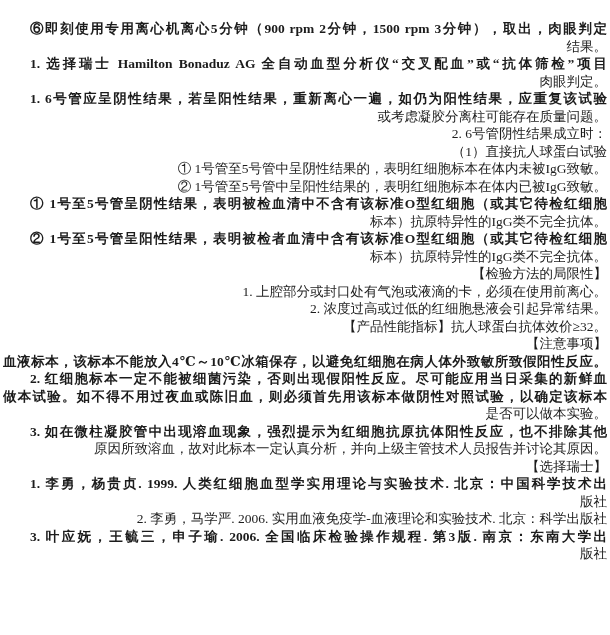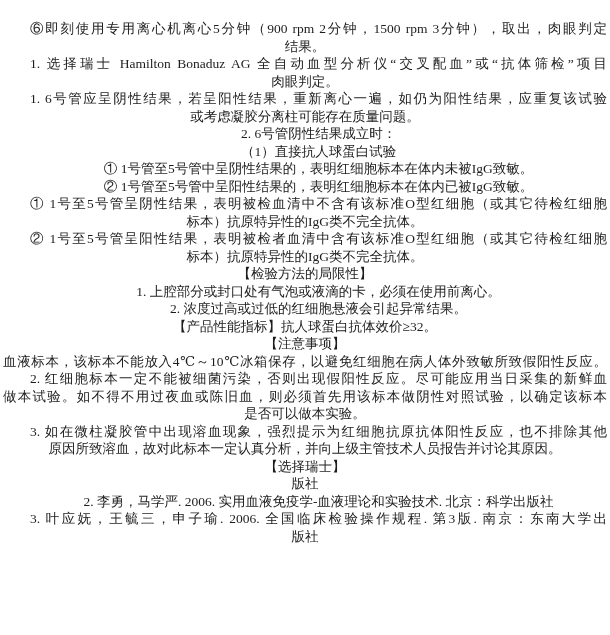--- a/index.html
+++ b/index.html
@@ -19,26 +19,26 @@
   .doc {
     color: #1c1c1c;
     font-family: "Liberation Serif", "DejaVu Serif", serif;
     font-size: 13.5px;
     line-height: 17.5px;
   }
   .line {
     white-space: normal;
     overflow: hidden;
     height: 17.5px;
-    text-align: center;
+    text-align: right;
   }
   
   .ind { padding-left: 27px; }
   
-  .jf  { text-align: justify; text-align-last: justify; }
+  .jf  { text-align: justify; text-align-last: justify; font-weight: bold; }
 </style>
 </head>
 <body>
 
 <div class="page">
   <div class="doc">
     <div class="line ind jf">⑥即刻使用专用离心机离心5分钟（900 rpm 2分钟，1500 rpm 3分钟），取出，肉眼判定</div>
     <div class="line">结果。</div>
     <div class="line ind jf">1. 选择瑞士 Hamilton Bonaduz AG 全自动血型分析仪“交叉配血”或“抗体筛检”项目</div>
     <div class="line">肉眼判定。</div>
@@ -57,18 +57,19 @@
     <div class="line ind">2. 浓度过高或过低的红细胞悬液会引起异常结果。</div>
     <div class="line">【产品性能指标】抗人球蛋白抗体效价≥32。</div>
     <div class="line">【注意事项】</div>
     <div class="line jf">血液标本，该标本不能放入4℃～10℃冰箱保存，以避免红细胞在病人体外致敏所致假阳性反应。</div>
     <div class="line ind jf">2. 红细胞标本一定不能被细菌污染，否则出现假阳性反应。尽可能应用当日采集的新鲜血</div>
     <div class="line jf">做本试验。如不得不用过夜血或陈旧血，则必须首先用该标本做阴性对照试验，以确定该标本</div>
     <div class="line">是否可以做本实验。</div>
     <div class="line ind jf">3. 如在微柱凝胶管中出现溶血现象，强烈提示为红细胞抗原抗体阳性反应，也不排除其他</div>
     <div class="line">原因所致溶血，故对此标本一定认真分析，并向上级主管技术人员报告并讨论其原因。</div>
     <div class="line">【选择瑞士】</div>
+    <div class="line ind jf">1. 李勇，杨贵贞. 1999. 人类红细胞血型学实用理论与实验技术. 北京：中国科学技术出</div>
     <div class="line">版社</div>
     <div class="line ind">2. 李勇，马学严. 2006. 实用血液免疫学-血液理论和实验技术. 北京：科学出版社</div>
     <div class="line ind jf">3. 叶应妩，王毓三，申子瑜. 2006. 全国临床检验操作规程. 第3版. 南京：东南大学出</div>
     <div class="line">版社</div>
   </div>
 </div>
 
 </body></html>

